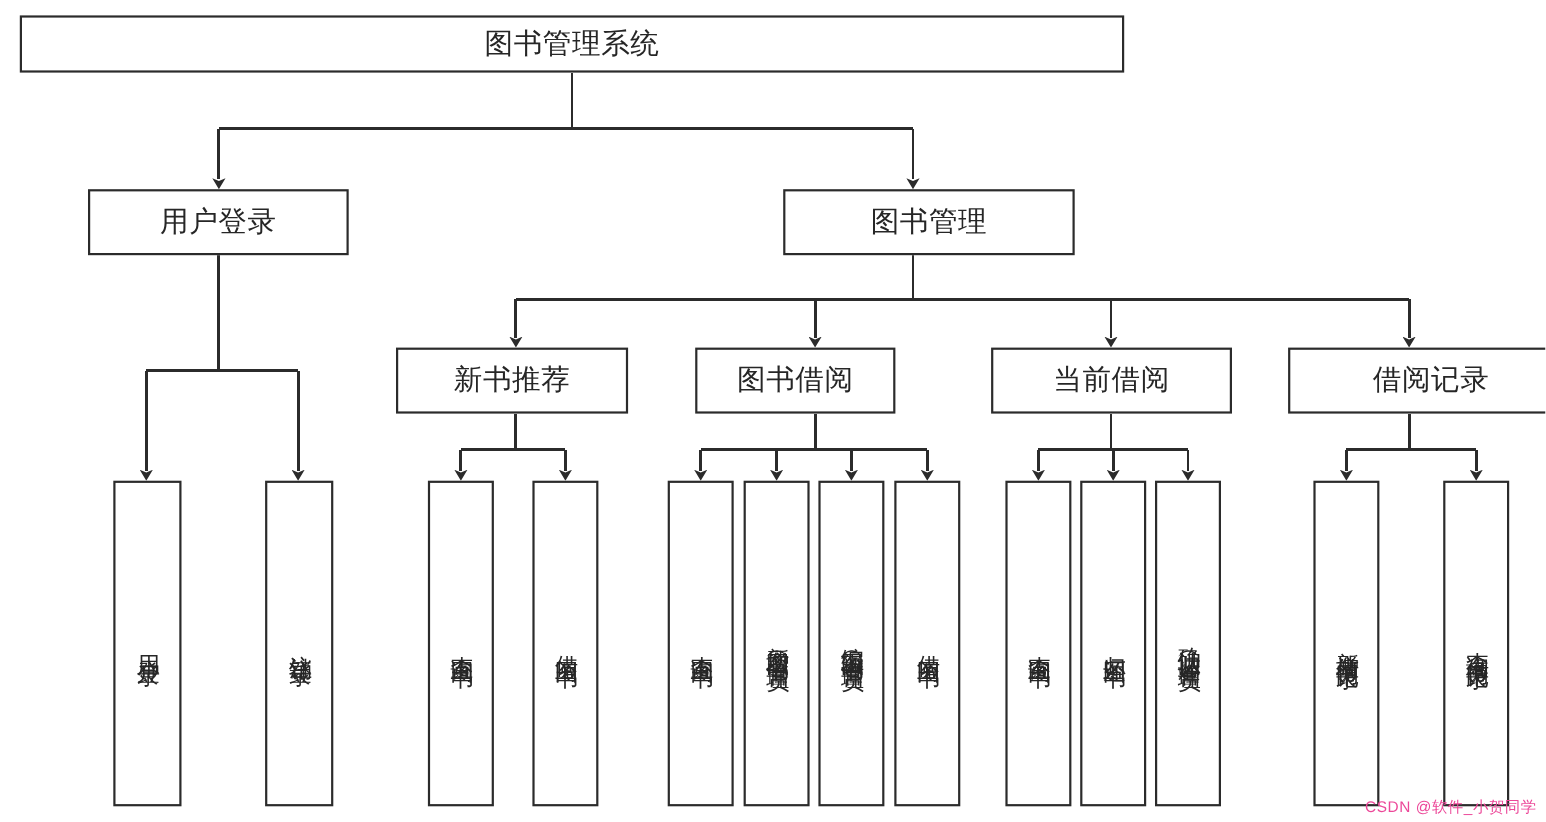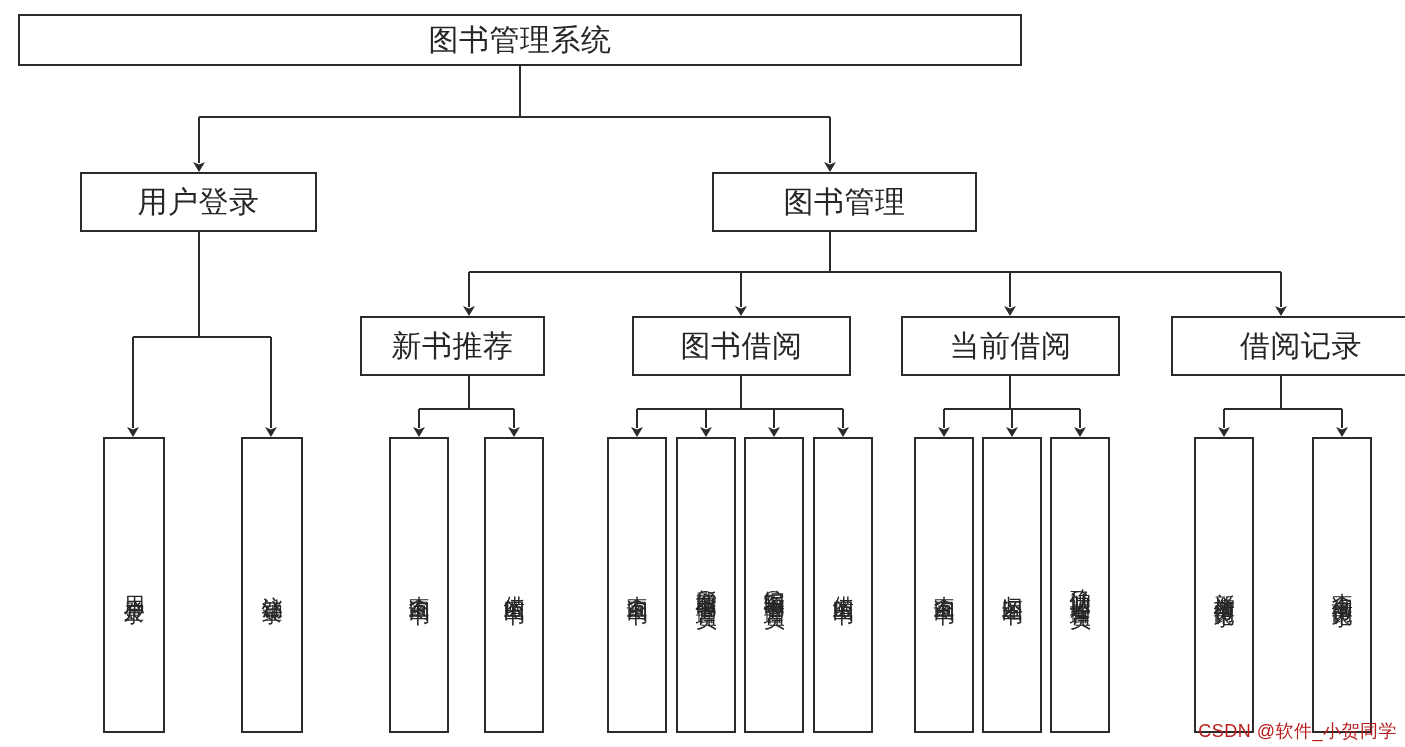--- a/index.html
+++ b/index.html
@@ -29,21 +29,21 @@
     position: absolute;
     box-sizing: border-box;
     border: 2px solid #2b2b2b;
     background: #ffffff;
     display: flex;
     align-items: center;
     justify-content: center;
     color: #262626;
   }
   .node.horiz {
-    font-size: 30px;
+    font-size: 26px;
     letter-spacing: 0.5px;
     line-height: 1.2;
   }
   .node.vert {
     writing-mode: vertical-rl;
     text-orientation: upright;
     font-size: 21px;
     letter-spacing: 3px;
     line-height: 1.25;
     padding-top: 6px;
@@ -54,22 +54,22 @@
   }
   .node.vert .vlabel {
     writing-mode: vertical-rl;
     text-orientation: upright;
     display: block;
   }
   .watermark {
     position: absolute;
     right: 8px;
     bottom: 4px;
-    font-size: 18px;
-    color: #b91c1c;
+    font-size: 14px;
+    color: #ec4899;
     letter-spacing: 0.5px;
     white-space: nowrap;
     font-family: "Liberation Sans", "DejaVu Sans", sans-serif;
   }
 </style>
 </head>
 <body>
 
 <div id="canvas">
 
@@ -129,24 +129,24 @@
     <span>图书管理系统</span>
   </div>
 
   <div class="node horiz" style="left:80px; top:172px; width:237px; height:60px;">
     <span>用户登录</span>
   </div>
   <div class="node horiz" style="left:712px; top:172px; width:265px; height:60px;">
     <span>图书管理</span>
   </div>
 
-  <div class="node horiz" style="left:360px; top:316px; width:185px; height:60px;">
+  <div class="node horiz" style="left:360px; top:316px; width:211px; height:60px;">
     <span>新书推荐</span>
   </div>
-  <div class="node horiz" style="left:632px; top:316px; width:219px; height:60px;">
+  <div class="node horiz" style="left:632px; top:316px; width:182px; height:60px;">
     <span>图书借阅</span>
   </div>
   <div class="node horiz" style="left:901px; top:316px; width:219px; height:60px;font-family:Liberation Serif, serif;">
     <span>当前借阅</span>
   </div>
   <div class="node horiz" style="left:1171px; top:316px; width:260px; height:60px;">
     <span>借阅记录</span>
   </div>
 
   <div class="node vert" style="left:103px; top:437px; width:62px; height:296px;">

